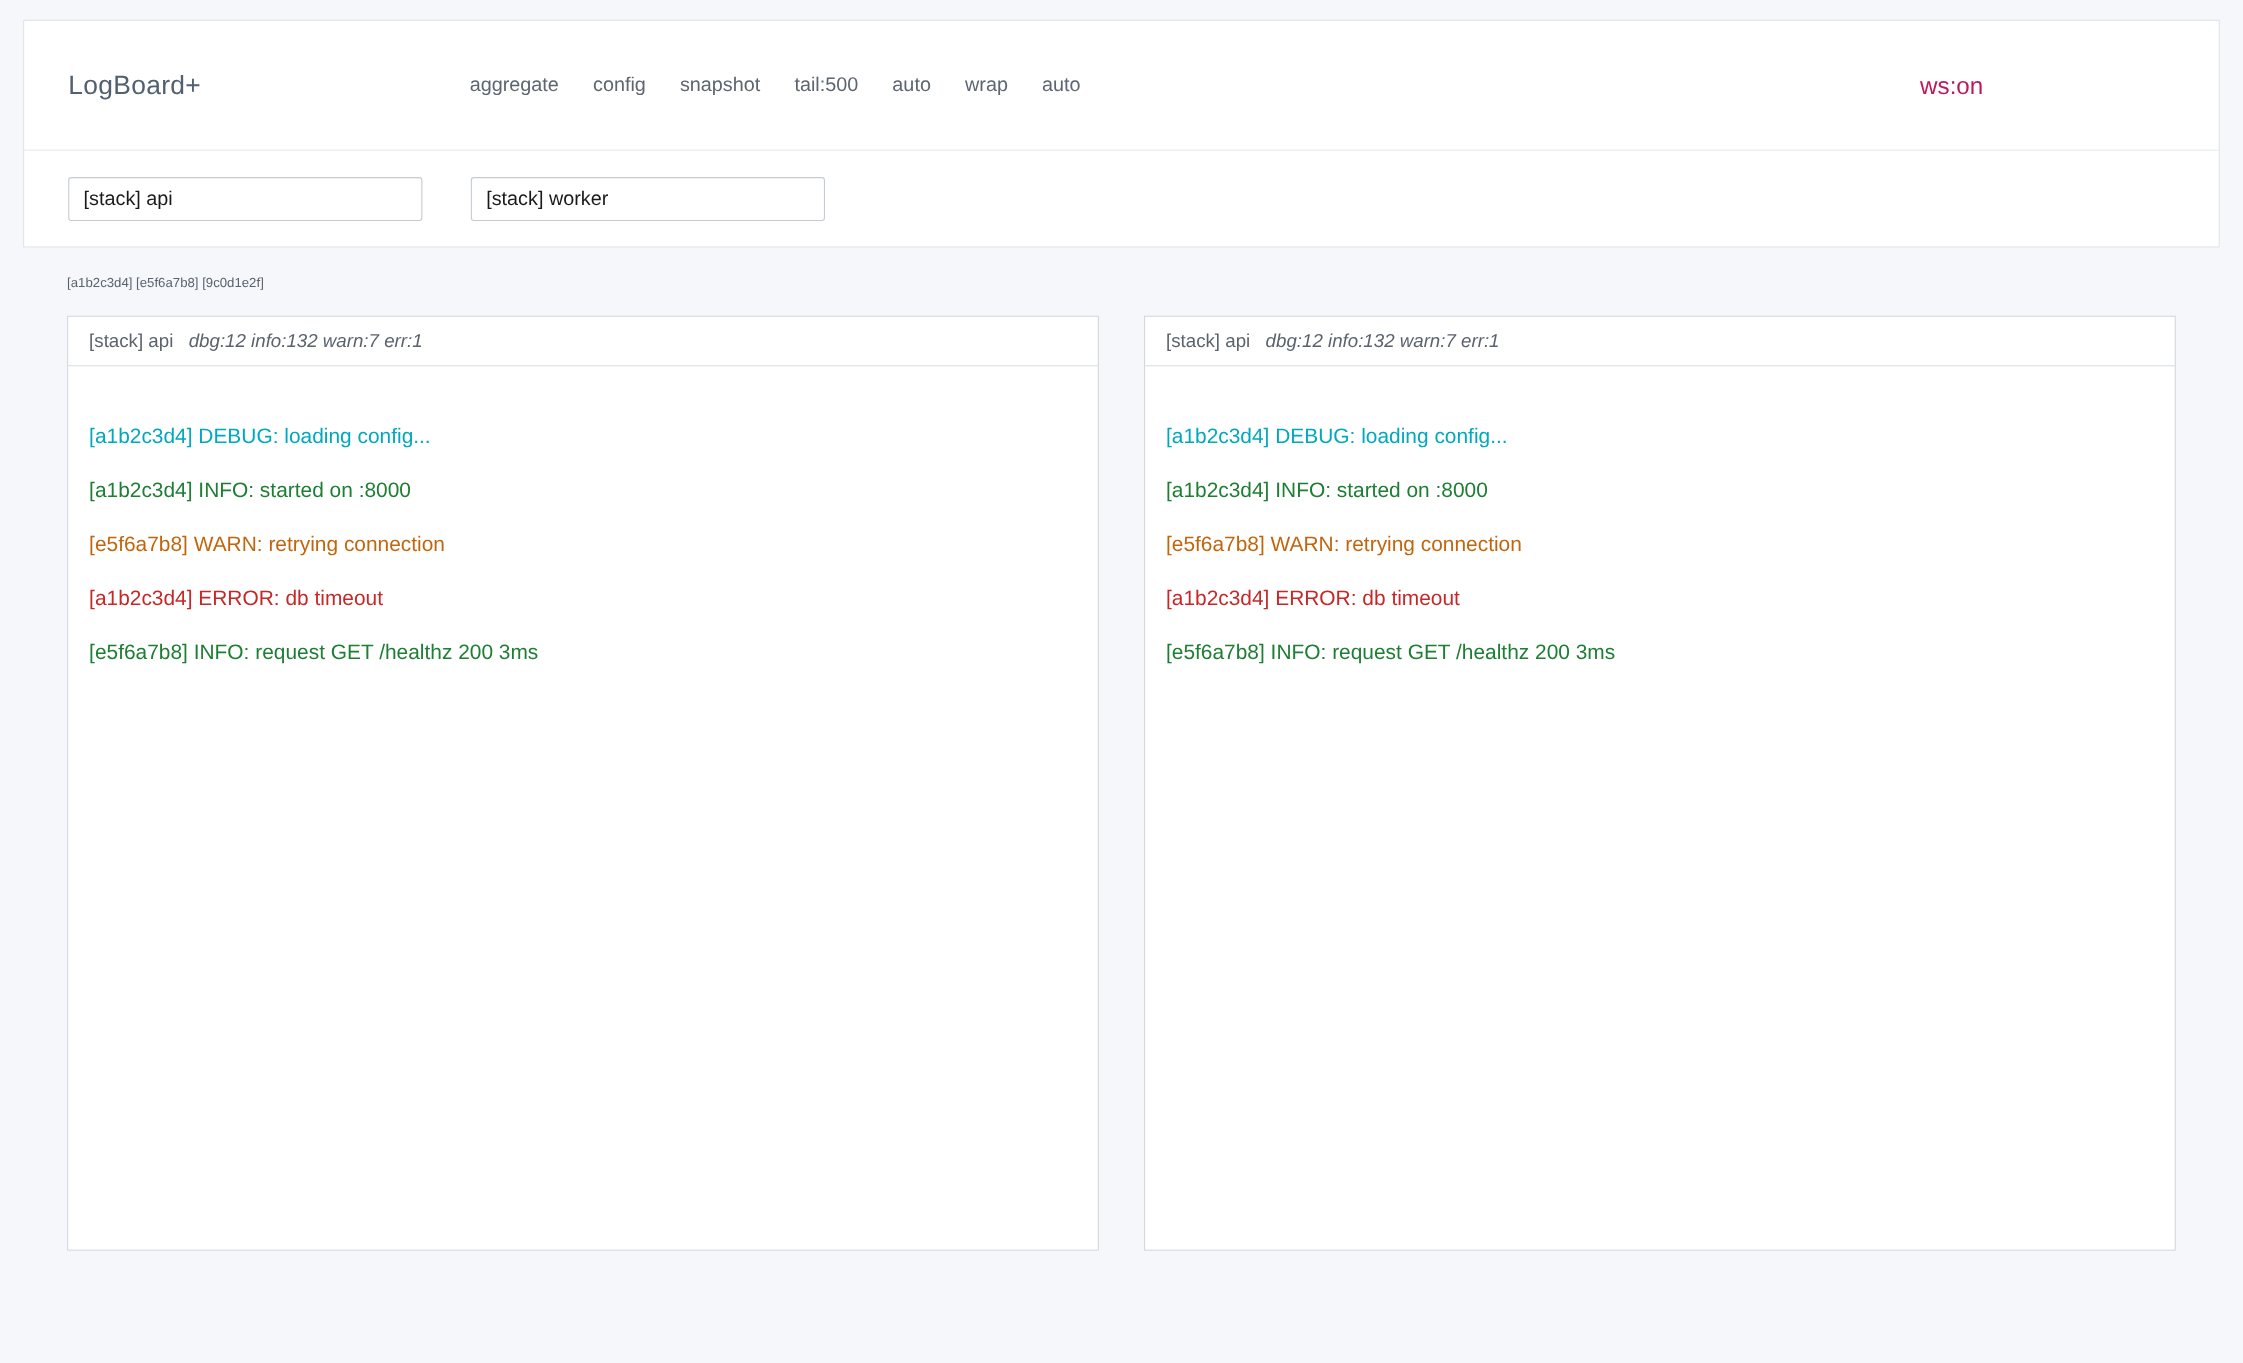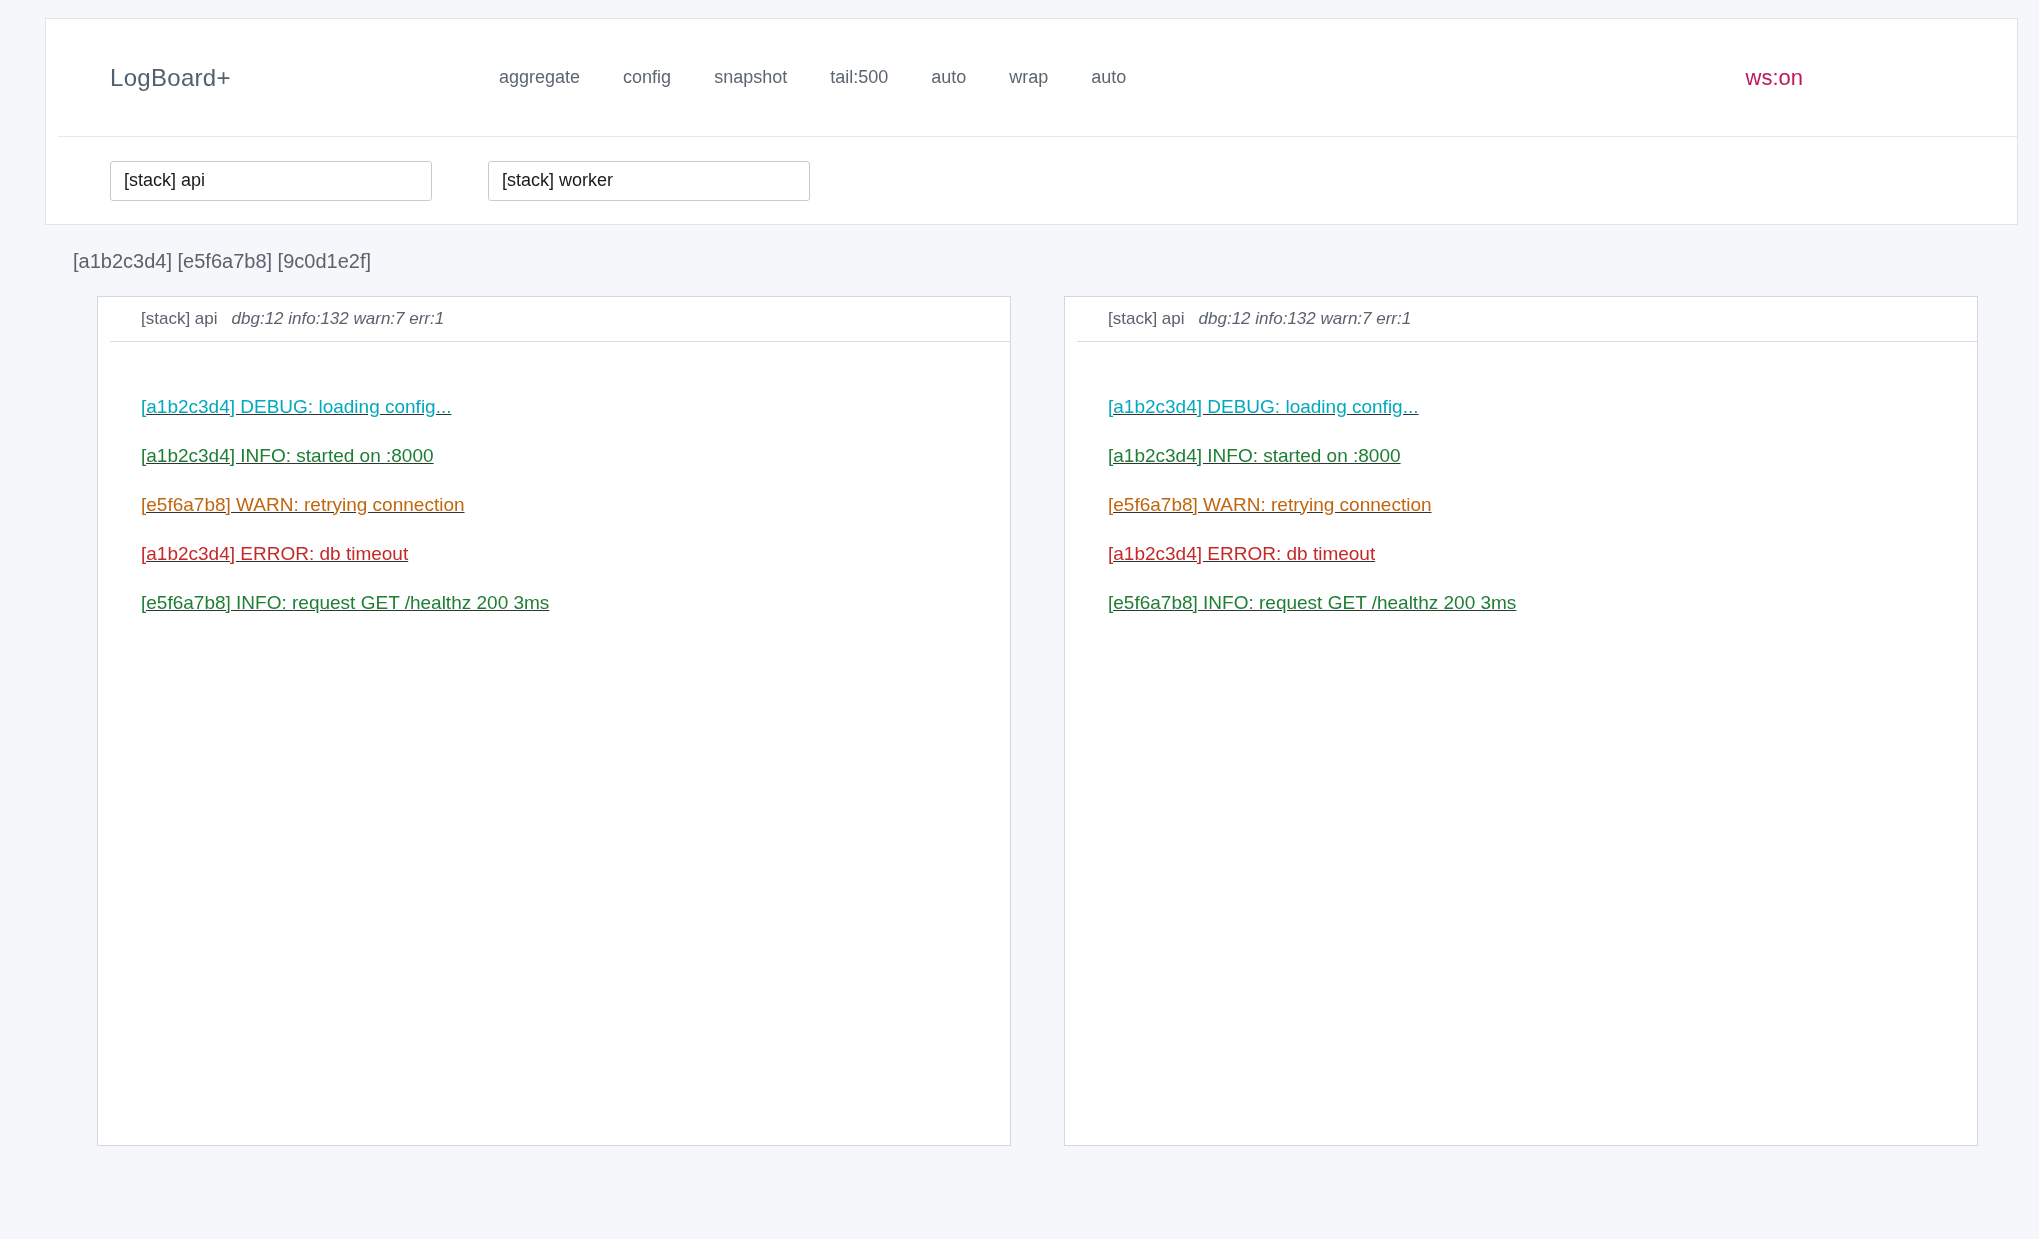--- a/index.html
+++ b/index.html
@@ -1,15 +1,15 @@
 <!DOCTYPE html>
 <html style="--debug: #00a9bd; --info: #1e7e34; --warn: #c2660e; --error: #c62828;"><head>
 <meta charset="utf-8">
 <style>
-  * { box-sizing: border-box; margin-left: 12px; }
+  * { box-sizing: border-box; }
   html, body { margin: 0; padding: 0; }
   body {
     width: 2039px;
     height: 1239px;
     background: #f6f7fb;
     font-family: "Liberation Sans", sans-serif;
     color: #333;
     overflow: hidden;
   }
   .page { padding: 18px 21px 0 21px; }
@@ -66,21 +66,21 @@
     padding: 0 13px;
     font-size: 18px;
     font-family: "Liberation Sans", sans-serif;
     color: #1a1a1a;
     background: #fff;
     outline: none;
   }
 
   .trace-line {
     margin: 25px 0 0 40px;
-    font-size: 20px;
+    font-size: 12px;
     color: #5a626e;
   }
 
   .panels {
     display: flex;
     gap: 41px;
     margin-top: 23px;
     padding: 0 40px 0 40px;
   }
   .panel {
@@ -101,21 +101,20 @@
     padding: 0 19px;
     font-size: 17px;
     color: #5a626e;
     white-space: nowrap;
   }
   .panel-counts { margin-left: 14px; font-style: italic; }
   .log {
     flex: 1 1 auto;
     padding: 40px 19px 0 19px;
     overflow: auto;
-    text-decoration: underline;
   }
   .line {
     height: 49px;
     display: flex;
     align-items: center;
     font-size: 19px;
     white-space: nowrap;
   }
   .line.debug { color: var(--debug, #00a9bd); }
   .line.info  { color: var(--info,  #1e7e34); }

